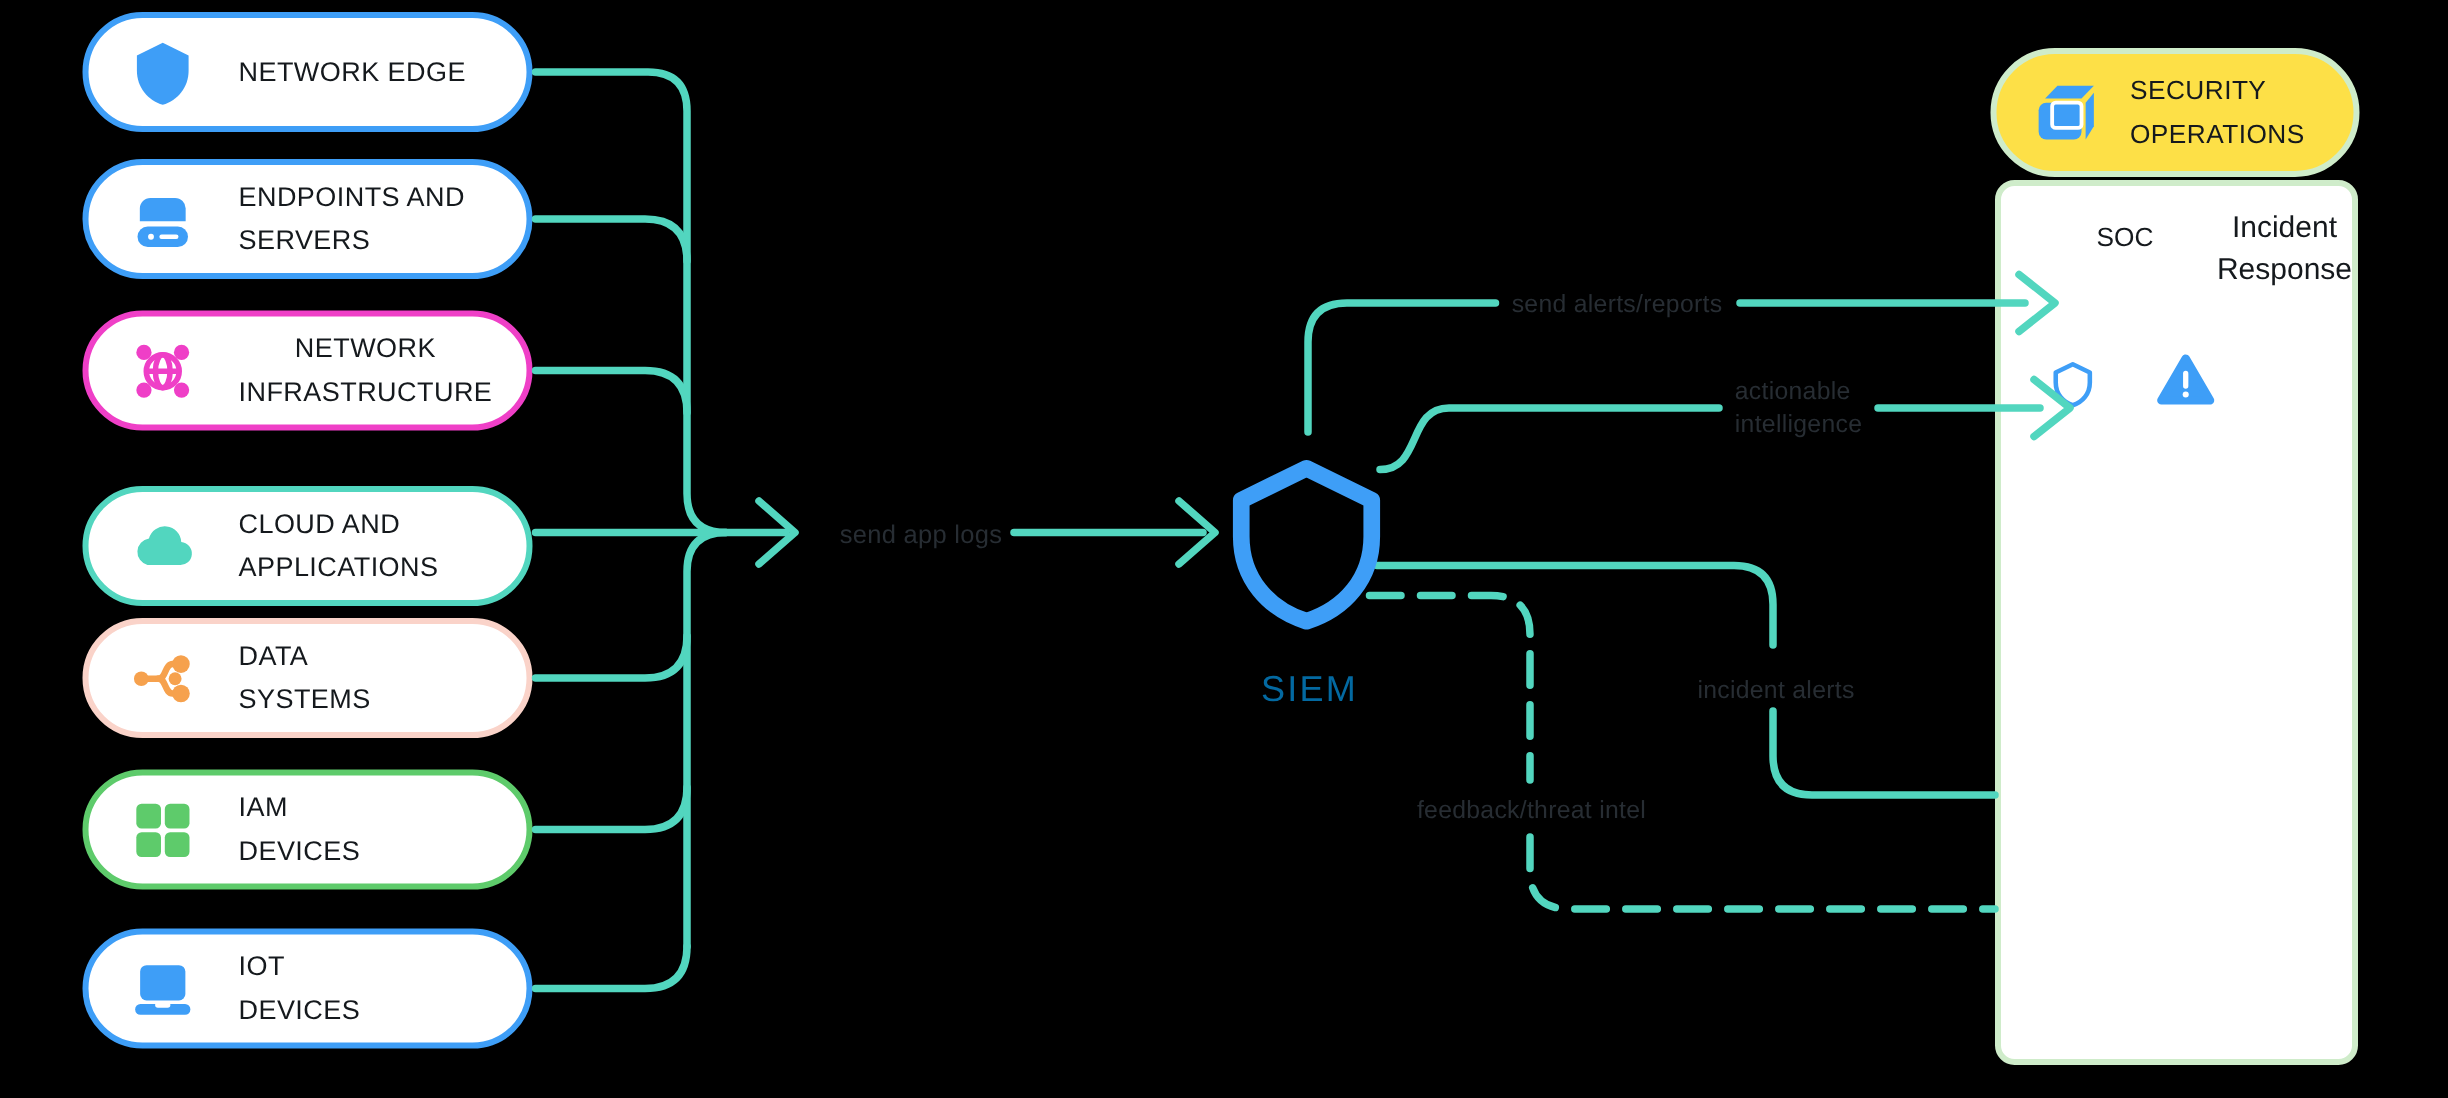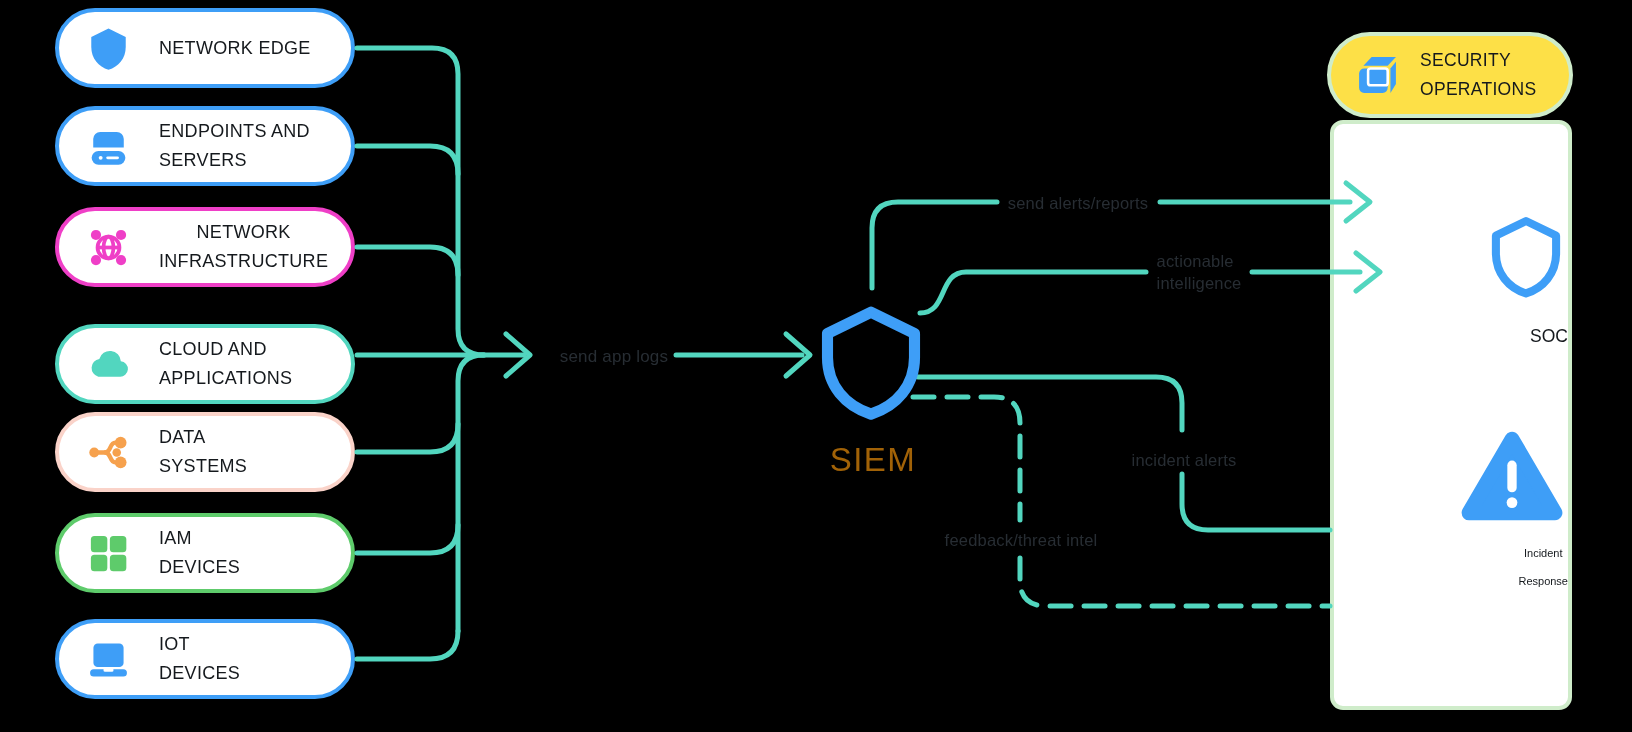--- a/index.html
+++ b/index.html
@@ -29,43 +29,43 @@
   
   .flowlbl{
     position:absolute;transform:translate(-50%,-50%);
     font-size:16.5px;font-weight:500;color:#272D33;white-space:pre-line;
     text-align:left;line-height:22px;letter-spacing:.2px;
   }
   
   .siem-shield{position:absolute;left:813px;top:290px;}
   .siem-label{
     position:absolute;left:873px;top:460px;transform:translate(-50%,-50%);
-    font-size:33px;font-weight:500;color:#a16207;letter-spacing:1.5px;
+    font-size:24px;font-weight:500;color:#0369a1;letter-spacing:1.5px;
   }
   
   .secops-pill{
     position:absolute;left:1327px;top:32px;width:246px;height:86px;background:#fde047;
     border:4px solid #CFECCA;border-radius:45px;box-sizing:border-box;
     display:flex;align-items:center;padding-left:23px;
   }
   .secops-pill .ic{width:47px;height:47px;flex:0 0 47px;}
   .secops-pill .lbl{
     margin-left:19px;font-size:17.5px;line-height:29px;font-weight:500;color:#15191d;
     letter-spacing:.3px;
   }
   .secops-box{
     position:absolute;left:1330px;top:120px;width:242px;height:590px;background:#fff;
     border:4px solid #CFECCA;border-radius:13px;box-sizing:border-box;
-    display:flex;flex-direction:column;align-items:flex-end;padding-left:32px;
+    display:flex;flex-direction:row;align-items:flex-start;padding-left:32px;
   }
   .soc-shield{margin-top:86px;}
   .soc-label{margin-top:24px;font-size:17.5px;font-weight:500;color:#15191d;}
   .ir-triangle{margin-top:80px;}
   .ir-label{
-    margin-top:14px;font-size:11px;font-weight:400;color:#15191d;
+    margin-top:14px;font-size:20px;font-weight:400;color:#15191d;
     text-align:center;line-height:28px;
   }
 </style>
 </head>
 <body>
 
 <div class="stage">
 
   <div class="src b-blue" style="top:8px">
     <svg class="ic" viewBox="0 0 24 24">

